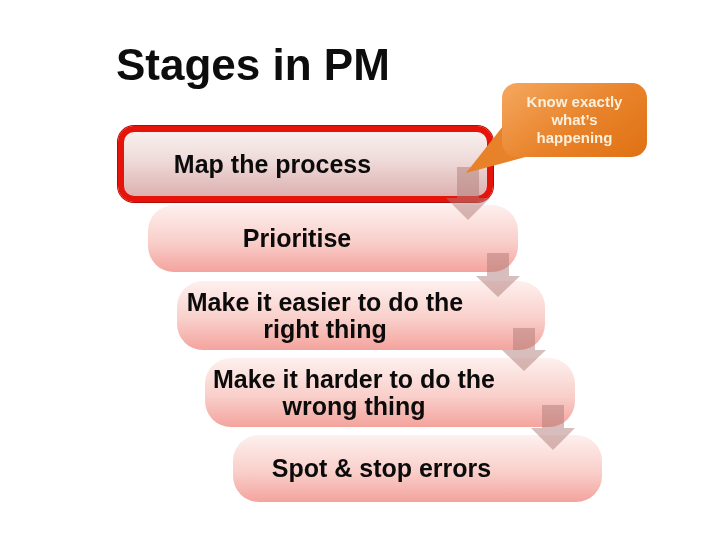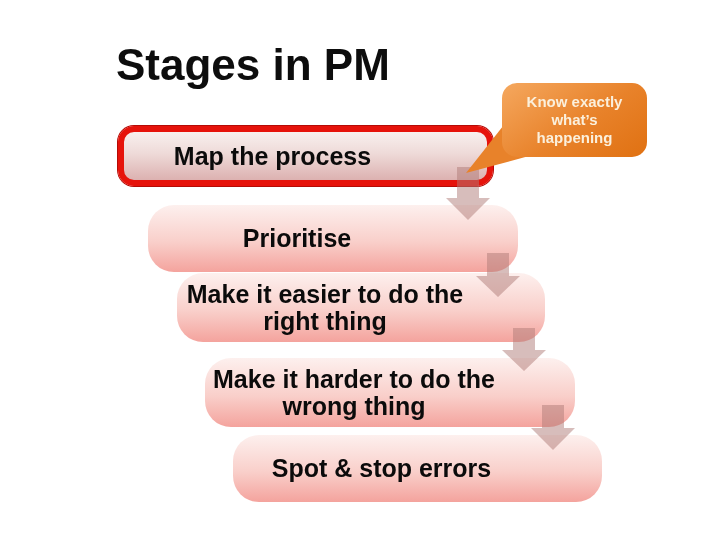--- a/index.html
+++ b/index.html
@@ -22,28 +22,28 @@
     display:flex;align-items:center;justify-content:center;
     background:linear-gradient(180deg,#FDF0EE 0%,#F9CFCA 55%,#F4A39D 100%);
     z-index:1;
   }
   .stage .lbl{
     font-size:25px;line-height:27px;font-weight:bold;color:#0b0b0b;
     text-align:center;white-space:pre-line;
     width:100%;padding-right:72px;box-sizing:border-box;
   }
   .b1{
-    left:118px;top:126px;width:375px;height:60px;
+    left:118px;top:126px;width:375px;height:76px;
     border:6px solid #E6130B;border-radius:16px;
     background:linear-gradient(180deg,#F8F0EE 0%,#EEDAD8 45%,#DCB1B0 100%);
     box-shadow:0 0 0 1px #B50B06;
   }
   .b1 .lbl{padding-right:66px;}
   .b2{left:148px;top:205px;width:370px;height:67px;}
-  .b3{left:177px;top:273px;width:368px;height:69px;justify-content:center;}
+  .b3{left:177px;top:281px;width:368px;height:69px;justify-content:center;}
   .b4{left:205px;top:358px;width:370px;height:69px;}
   .b5{left:233px;top:435px;width:369px;height:67px;}
 
   .arrows{position:absolute;left:0;top:0;z-index:5;pointer-events:none;}
 
   .callout{
     position:absolute;left:502px;top:83px;width:145px;height:74px;
     box-sizing:border-box;border-radius:15px;
     background:linear-gradient(145deg,#F5A85F 0%,#E8822A 55%,#E07112 100%);
     display:flex;align-items:center;justify-content:center;

